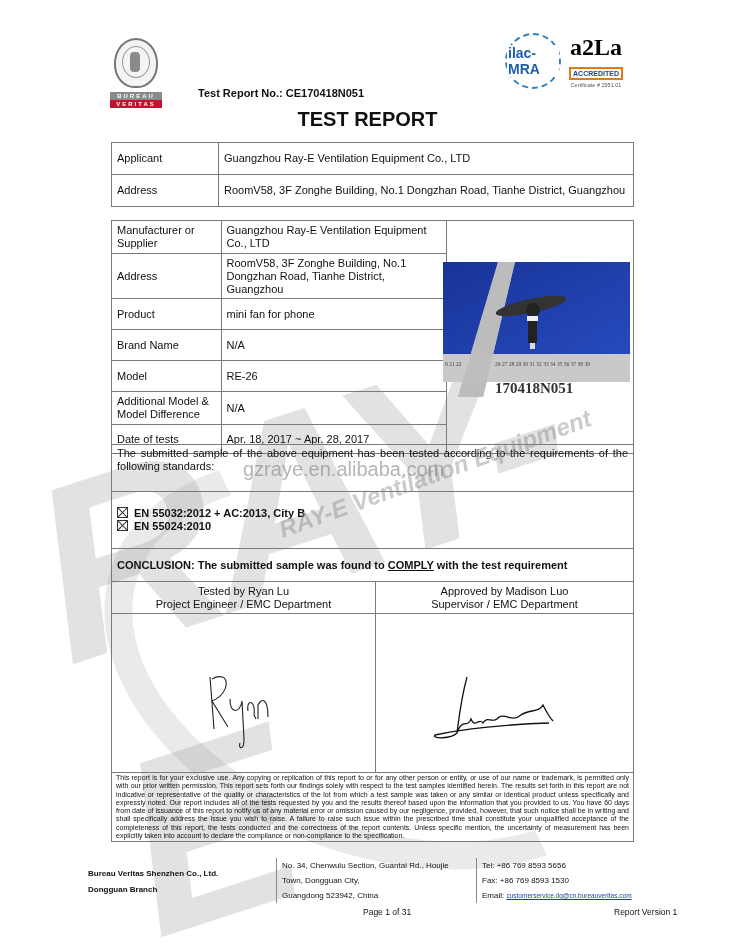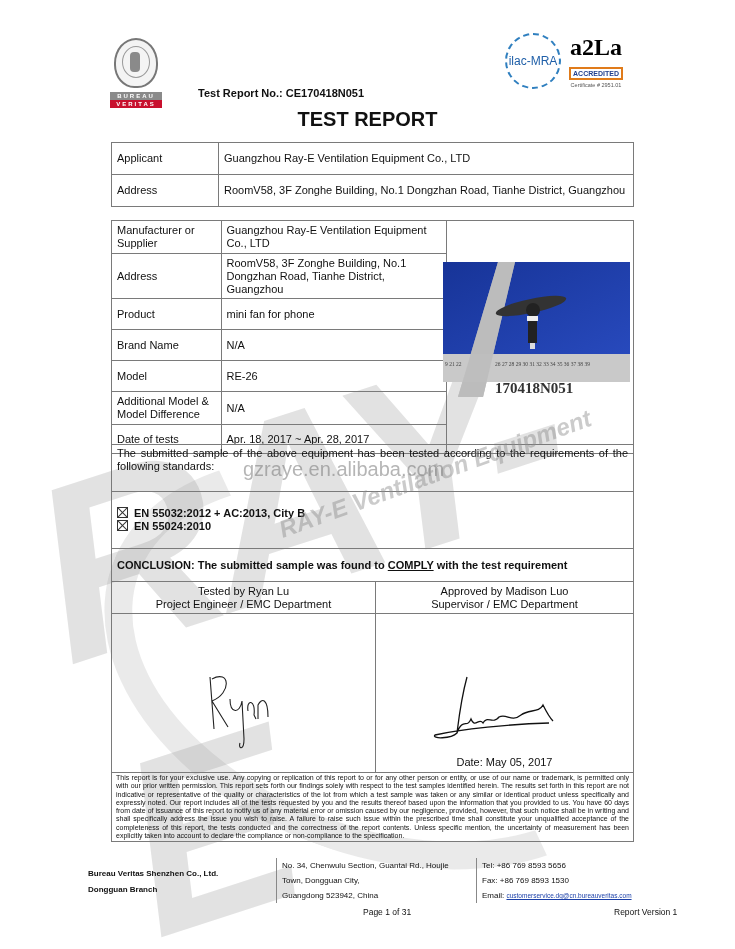--- a/index.html
+++ b/index.html
@@ -10,21 +10,21 @@
   .abs { position: absolute; }
   
   .bv-logo { left: 110px; top: 38px; width: 52px; height: 66px; }
   .bv-seal { width: 40px; height: 46px; margin: 0 auto; border: 2px solid #777; border-radius: 50% 50% 46% 46%; position: relative; background: #f4f4f4; }
   .bv-seal .inner { position: absolute; left: 6px; top: 6px; right: 6px; bottom: 8px; border: 1px solid #999; border-radius: 50%; }
   .bv-seal .fig { position: absolute; left: 14px; top: 12px; width: 10px; height: 20px; background: #8a8a8a; border-radius: 4px; }
   .bv-band1 { margin-top: 4px; height: 8px; background: #8a8a8a; color: #fff; font-size: 6px; letter-spacing: 2px; text-align: center; line-height: 8px; font-weight: bold; }
   .bv-band2 { height: 8px; background: #c8102e; color: #fff; font-size: 6px; letter-spacing: 2px; text-align: center; line-height: 8px; font-weight: bold; }
   .report-no { left: 170px; top: 87px; font-size: 11px; font-weight: bold; margin-left: 28px; }
   .ilac { left: 505px; top: 33px; width: 56px; height: 56px; border-radius: 50%; border: 2px dashed #2f7fbf; box-sizing: border-box; display: flex; align-items: center; justify-content: center; }
-  .ilac span { color: #1f5fa8; font-size: 12px; font-weight: normal; background: #fff; padding: 0 1px; }
+  .ilac span { color: #1f5fa8; font-size: 14px; font-weight: bold; background: #fff; padding: 0 1px; }
   .a2la { left: 565px; top: 32px; width: 62px; height: 60px; text-align: center; }
   .a2la .mark { font-size: 24px; font-weight: bold; color: #000000; font-family: "Liberation Serif", serif; line-height: 30px; }
   .a2la .acc { display: inline-block; border: 2px solid #e07b1a; color: #1f3f8f; font-size: 7px; font-weight: bold; padding: 1px 2px; }
   .a2la .cert { font-size: 5.5px; color: #555; margin-top: 2px; }
   .title { left: 0; width: 735px; top: 108px; text-align: center; font-size: 20px; font-weight: bold; }
 
   
   table { border-collapse: collapse; position: absolute; font-size: 11px; }
   td { border: 1px solid #7a7a7a; padding: 2px 5px; vertical-align: middle; line-height: 13px; }
   .t1 { left: 111px; top: 142px; width: 523px; }
@@ -175,21 +175,20 @@
   <tr>
     <td style="height:154px;position:relative">
       <svg style="position:absolute;left:88px;top:55px" width="80" height="90" viewBox="0 0 80 90">
         <path d="M10 8 L14 60 M12 10 C30 0 32 24 12 32 L28 58 M30 30 C30 45 40 45 42 32 M42 32 L44 70 C44 82 38 80 40 74 M48 42 C46 30 56 30 54 46 L56 50 M58 50 L58 36 C62 28 68 30 68 48" stroke="#222" stroke-width="1.1" fill="none"></path>
       </svg>
     </td>
     <td style="position:relative;vertical-align:bottom;text-align:center">
       <svg style="position:absolute;left:45px;top:55px" width="160" height="80" viewBox="0 0 160 80">
         <path d="M46 8 C40 30 38 48 36 64 C30 70 10 70 14 66 C40 60 90 55 128 54 M36 64 C42 48 46 60 50 50 C54 60 58 48 62 54 C66 46 72 56 78 48 C86 44 90 54 100 46 C108 40 118 44 122 36 C126 44 130 50 132 52" stroke="#111" stroke-width="1.3" fill="none"></path>
       </svg>
-      <div style="padding-bottom:1px">Date: May 05, 2017</div>
     </td>
   </tr>
   <tr>
     <td colspan="2" class="disc">This report is for your exclusive use. Any copying or replication of this report to or for any other person or entity, or use of our name or trademark, is permitted only with our prior written permission. This report sets forth our findings solely with respect to the test samples identified herein. The results set forth in this report are not indicative or representative of the quality or characteristics of the lot from which a test sample was taken or any similar or identical product unless specifically and expressly noted. Our report includes all of the tests requested by you and the results thereof based upon the information that you provided to us. You have 60 days from date of issuance of this report to notify us of any material error or omission caused by our negligence, provided, however, that such notice shall be in writing and shall specifically address the issue you wish to raise. A failure to raise such issue within the prescribed time shall constitute your unqualified acceptance of the completeness of this report, the tests conducted and the correctness of the report contents. Unless specific mention, the uncertainty of measurement has been explicitly taken into account to declare the compliance or non-compliance to the specification.</td>
   </tr>
 </tbody>
   </table>
 
 <div class="abs wm wm-url">gzraye.en.alibaba.com</div>
 <div class="abs wm wm-vent">RAY-E Ventilation Equipment</div>

